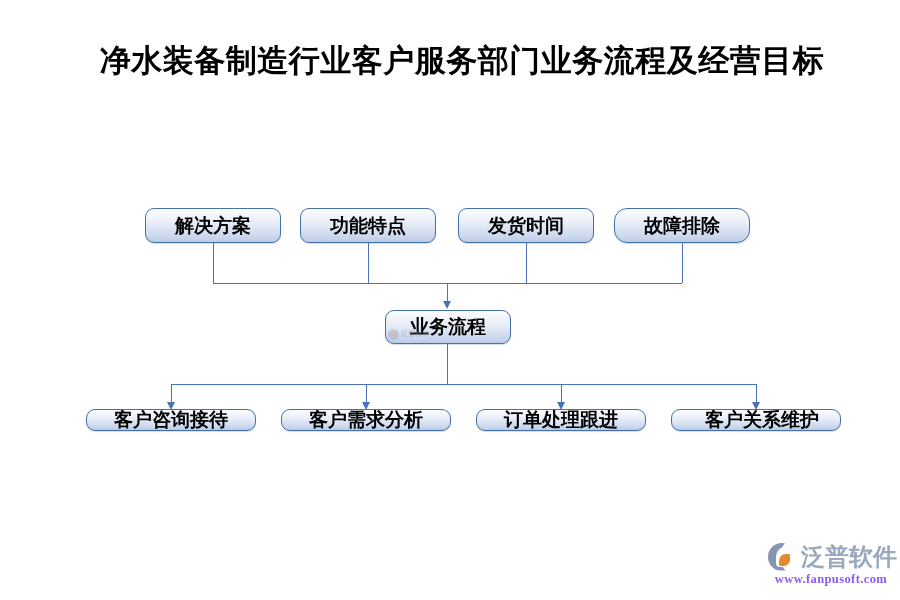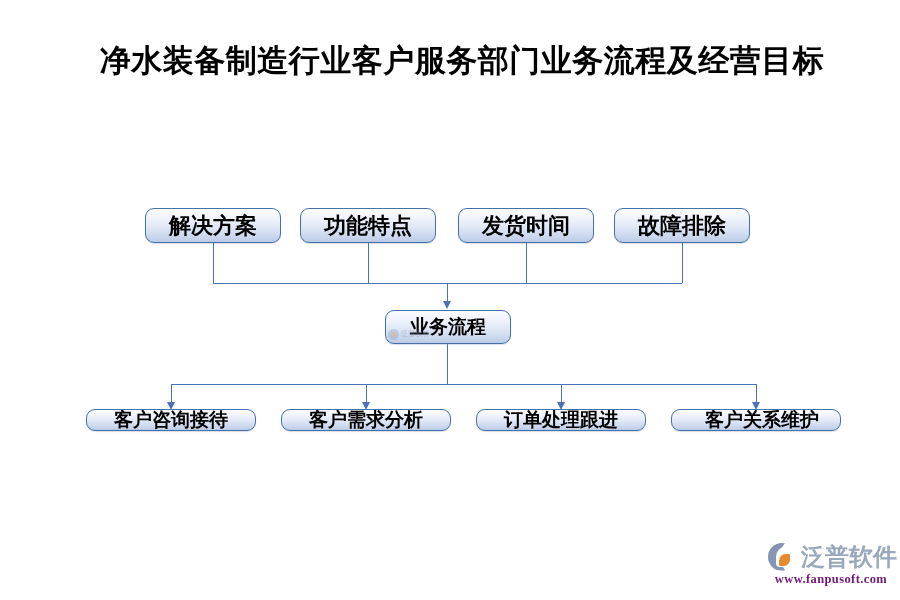--- a/index.html
+++ b/index.html
@@ -48,21 +48,21 @@
     box-shadow: 0 1px 1px rgba(120,140,175,0.30);
     display: flex;
     align-items: center;
     justify-content: center;
     font-family: "Liberation Serif", "DejaVu Serif", serif;
     font-weight: bold;
     color: #000000;
     white-space: nowrap;
     overflow: hidden;
   }
-  .node.top     { width: 136px; height: 35px; font-size: 22px; }
+  .node.top     { width: 136px; height: 35px; font-size: 19px; }
   .node.center  { width: 126px; height: 34px; font-size: 19px; }
   .node.bottom  { width: 170px; height: 22px; font-size: 19px; }
 
   
   .vline {
     position: absolute;
     width: 0;
     border-left: 1.4px solid #4a72b8;
   }
   .hline {
@@ -169,42 +169,42 @@
     color: #9aa8be;
     letter-spacing: 0px;
     white-space: nowrap;
   }
   #logo .logo-url {
     margin-top: -1px;
     text-align: center;
     font-family: "Liberation Serif", "DejaVu Serif", serif;
     font-weight: bold;
     font-size: 12.5px;
-    color: #701a75;
+    color: #8b5cf6;
     letter-spacing: 0.4px;
     white-space: nowrap;
   }
 </style>
 </head>
 <body>
 
 <div id="page">
 
   <div id="title">净水装备制造行业客户服务部门业务流程及经营目标</div>
 
   <div class="node top" style="left:145px; top:208px;">
     <span>解决方案</span>
   </div>
   <div class="node top" style="left:300px; top:208px;">
     <span>功能特点</span>
   </div>
   <div class="node top" style="left:458px; top:208px;">
     <span>发货时间</span>
   </div>
-  <div class="node top" style="left:614px; top:208px;">
+  <div class="node top" style="left:614px; top:208px;border-radius:13px;">
     <span>故障排除</span>
   </div>
 
   <div class="vline" style="left:213px; top:243px; height:40px;"></div>
   <div class="vline" style="left:368px; top:243px; height:40px;"></div>
   <div class="vline" style="left:526px; top:243px; height:40px;"></div>
   <div class="vline" style="left:682px; top:243px; height:40px;"></div>
 
   <div class="hline" style="left:213px; top:283px; width:469px;"></div>
 

